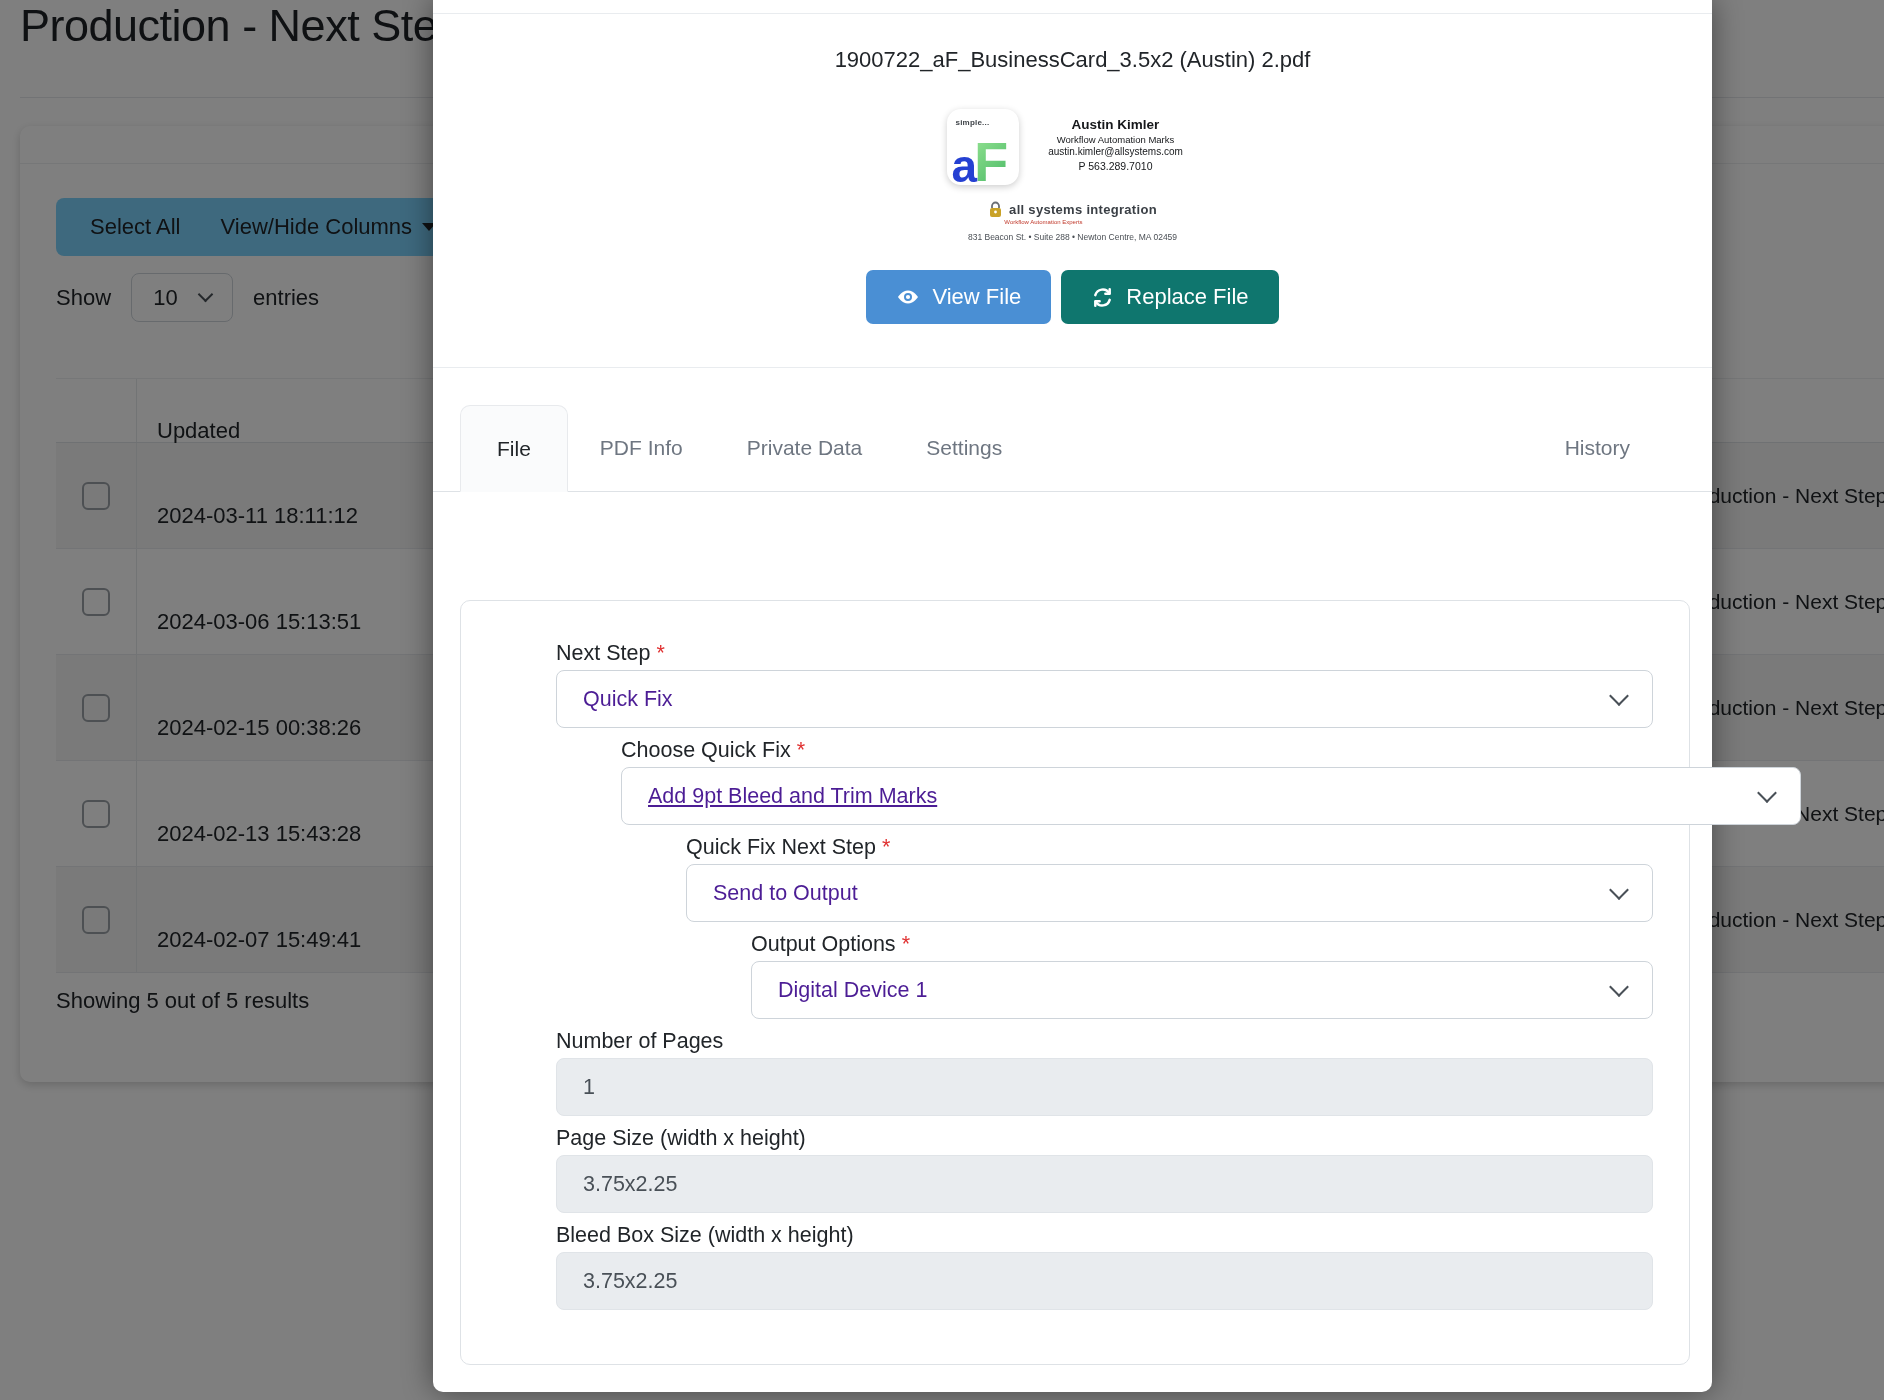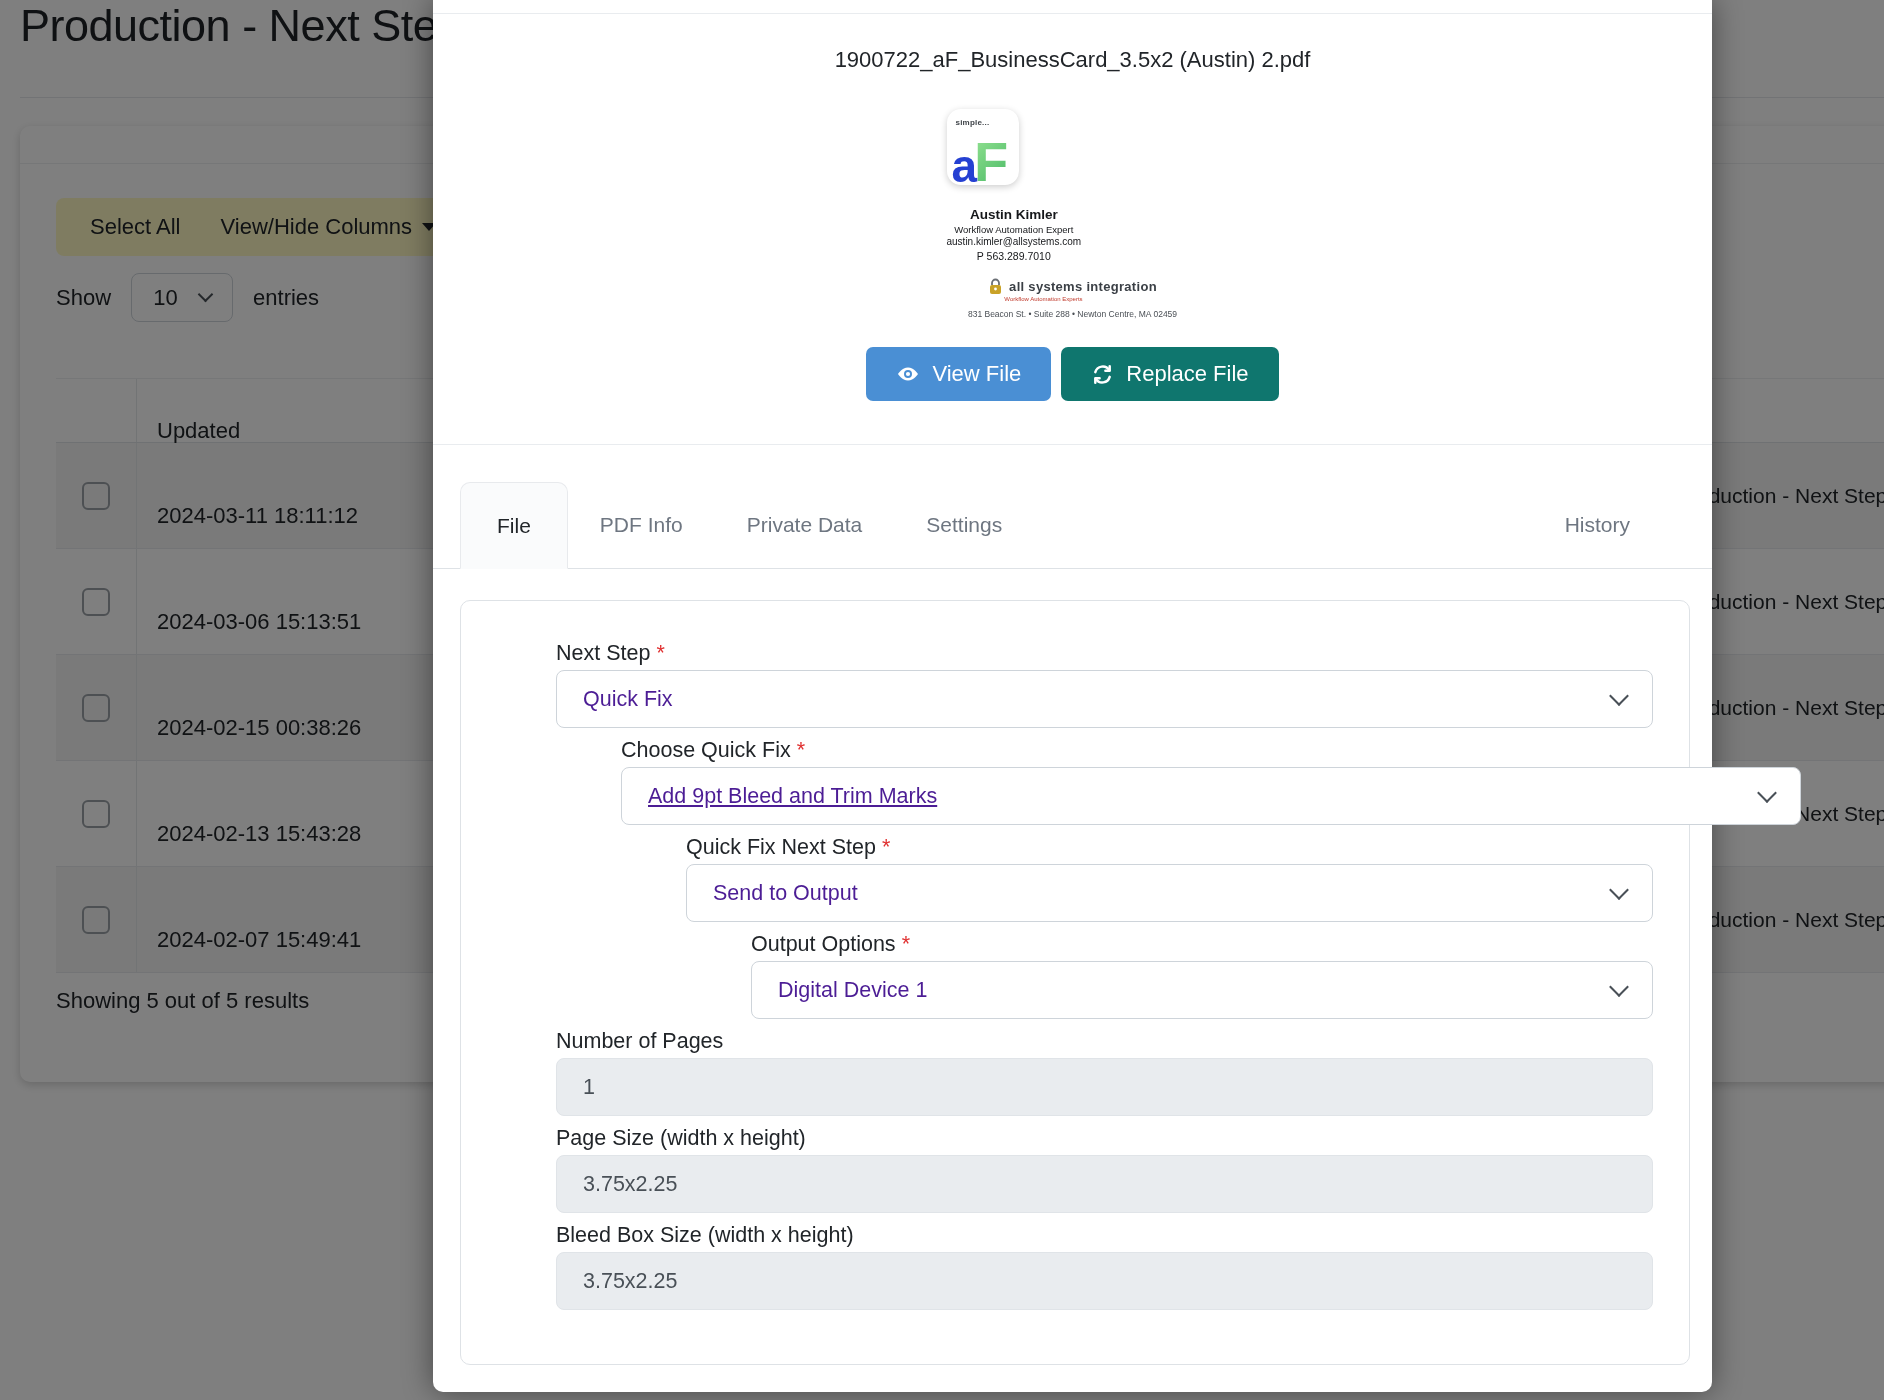--- a/index.html
+++ b/index.html
@@ -9,21 +9,21 @@
 
   
   .page{position:absolute;inset:0;z-index:1;}
   .page-title{position:absolute;left:20px;top:0px;font-size:45px;font-weight:500;letter-spacing:-0.5px;color:#1f2227;white-space:nowrap;margin:0;}
   .page-rule{position:absolute;left:20px;right:0;top:97px;height:1px;background:#e4e7ea;}
 
   .card{position:absolute;left:20px;top:126px;width:1880px;height:956px;background:#fff;border-radius:10px;
         box-shadow:0 3px 10px rgba(0,0,0,0.18);}
   .card-head{position:absolute;left:0;right:0;top:0;height:37px;border-bottom:1px solid #eceef0;}
 
-  .toolbar{position:absolute;left:36px;top:72px;width:640px;height:58px;background:#fef9c3;border-radius:8px;
+  .toolbar{position:absolute;left:36px;top:72px;width:640px;height:58px;background:#7dd3fc;border-radius:8px;
            display:flex;align-items:center;gap:40px;padding-left:34px;box-sizing:border-box;}
   .toolbar button{background:transparent;border:none;font:inherit;font-size:22px;color:#212529;cursor:pointer;
                   display:flex;align-items:center;gap:10px;padding:0;}
   .caret-down{width:0;height:0;border-left:7px solid transparent;border-right:7px solid transparent;border-top:8px solid #212529;}
 
   .show-entries{position:absolute;left:36px;top:147px;display:flex;align-items:center;gap:20px;font-size:22px;color:#212529;}
   .mini-select{width:100px;height:47px;border:1px solid #ced4da;border-radius:8px;display:flex;align-items:center;
                justify-content:center;gap:22px;font-size:22px;color:#212529;background:#fff;cursor:pointer;}
   .chev{width:12px;height:12px;border-right:2.5px solid #495057;border-bottom:2.5px solid #495057;
         transform:rotate(45deg);margin-top:-6px;}
@@ -44,21 +44,21 @@
   .backdrop{position:absolute;inset:0;background:rgba(0,0,0,0.5);z-index:5;}
 
   
   .modal{position:absolute;left:433px;top:0;width:1279px;height:1392px;background:#fff;z-index:6;
          border-radius:0 0 10px 10px;box-shadow:0 0 30px rgba(0,0,0,0.45);}
   .modal-topbar{height:13px;border-bottom:1px solid #e9ecef;}
   .modal-title{margin-top:33px;text-align:center;font-size:22px;color:#212529;}
 
   
   .bizcard{width:252px;margin:36px auto 0;}
-  .bc-top{display:flex;gap:14px;align-items:flex-start;flex-direction:column;}
+  .bc-top{display:flex;gap:14px;align-items:flex-start;}
   .bc-logo{width:72px;height:76px;border-radius:14px;background:#fff;box-shadow:0 2px 7px rgba(0,0,0,0.20);
            position:relative;flex:none;}
   .bc-simple{position:absolute;left:9px;top:9px;font-size:8px;font-weight:bold;color:#40454a;letter-spacing:0.2px;}
   .bc-af{position:absolute;left:5px;bottom:0px;display:flex;align-items:flex-end;line-height:0.8;}
   .bc-a{font-size:46px;font-weight:bold;color:#2540d2;}
   .bc-f{font-size:56px;font-weight:bold;background:linear-gradient(135deg,#8fe08f,#49b865);
         -webkit-background-clip:text;background-clip:text;color:transparent;margin-left:-3px;}
   .bc-contact{flex:1;text-align:center;padding-top:8px;color:#16181b;}
   .bc-name{font-size:13.5px;font-weight:bold;}
   .bc-role{font-size:9.5px;margin-top:2px;}
@@ -189,21 +189,21 @@
       <div class="bc-top">
         <div class="bc-logo">
           <div class="bc-simple">simple...</div>
           <div class="bc-af">
             <span class="bc-a">a</span>
             <span class="bc-f">F</span>
           </div>
         </div>
         <div class="bc-contact">
           <div class="bc-name">Austin Kimler</div>
-          <div class="bc-role">Workflow Automation Expert</div>
+          <div class="bc-role">Workflow Automation Marks</div>
           <div class="bc-email">austin.kimler@allsystems.com</div>
           <div class="bc-phone">P 563.289.7010</div>
         </div>
       </div>
       <div class="bc-company-row">
         <svg width="15" height="17" viewBox="0 0 15 17">
           <path d="M4 7V5a3.5 3.5 0 0 1 7 0v2" fill="none" stroke="#6b6f75" stroke-width="1.8"></path>
           <rect x="2" y="7" width="11" height="9" rx="2" fill="#c9a227"></rect>
           <circle cx="7.5" cy="11" r="1.4" fill="#fff"></circle>
         </svg>

